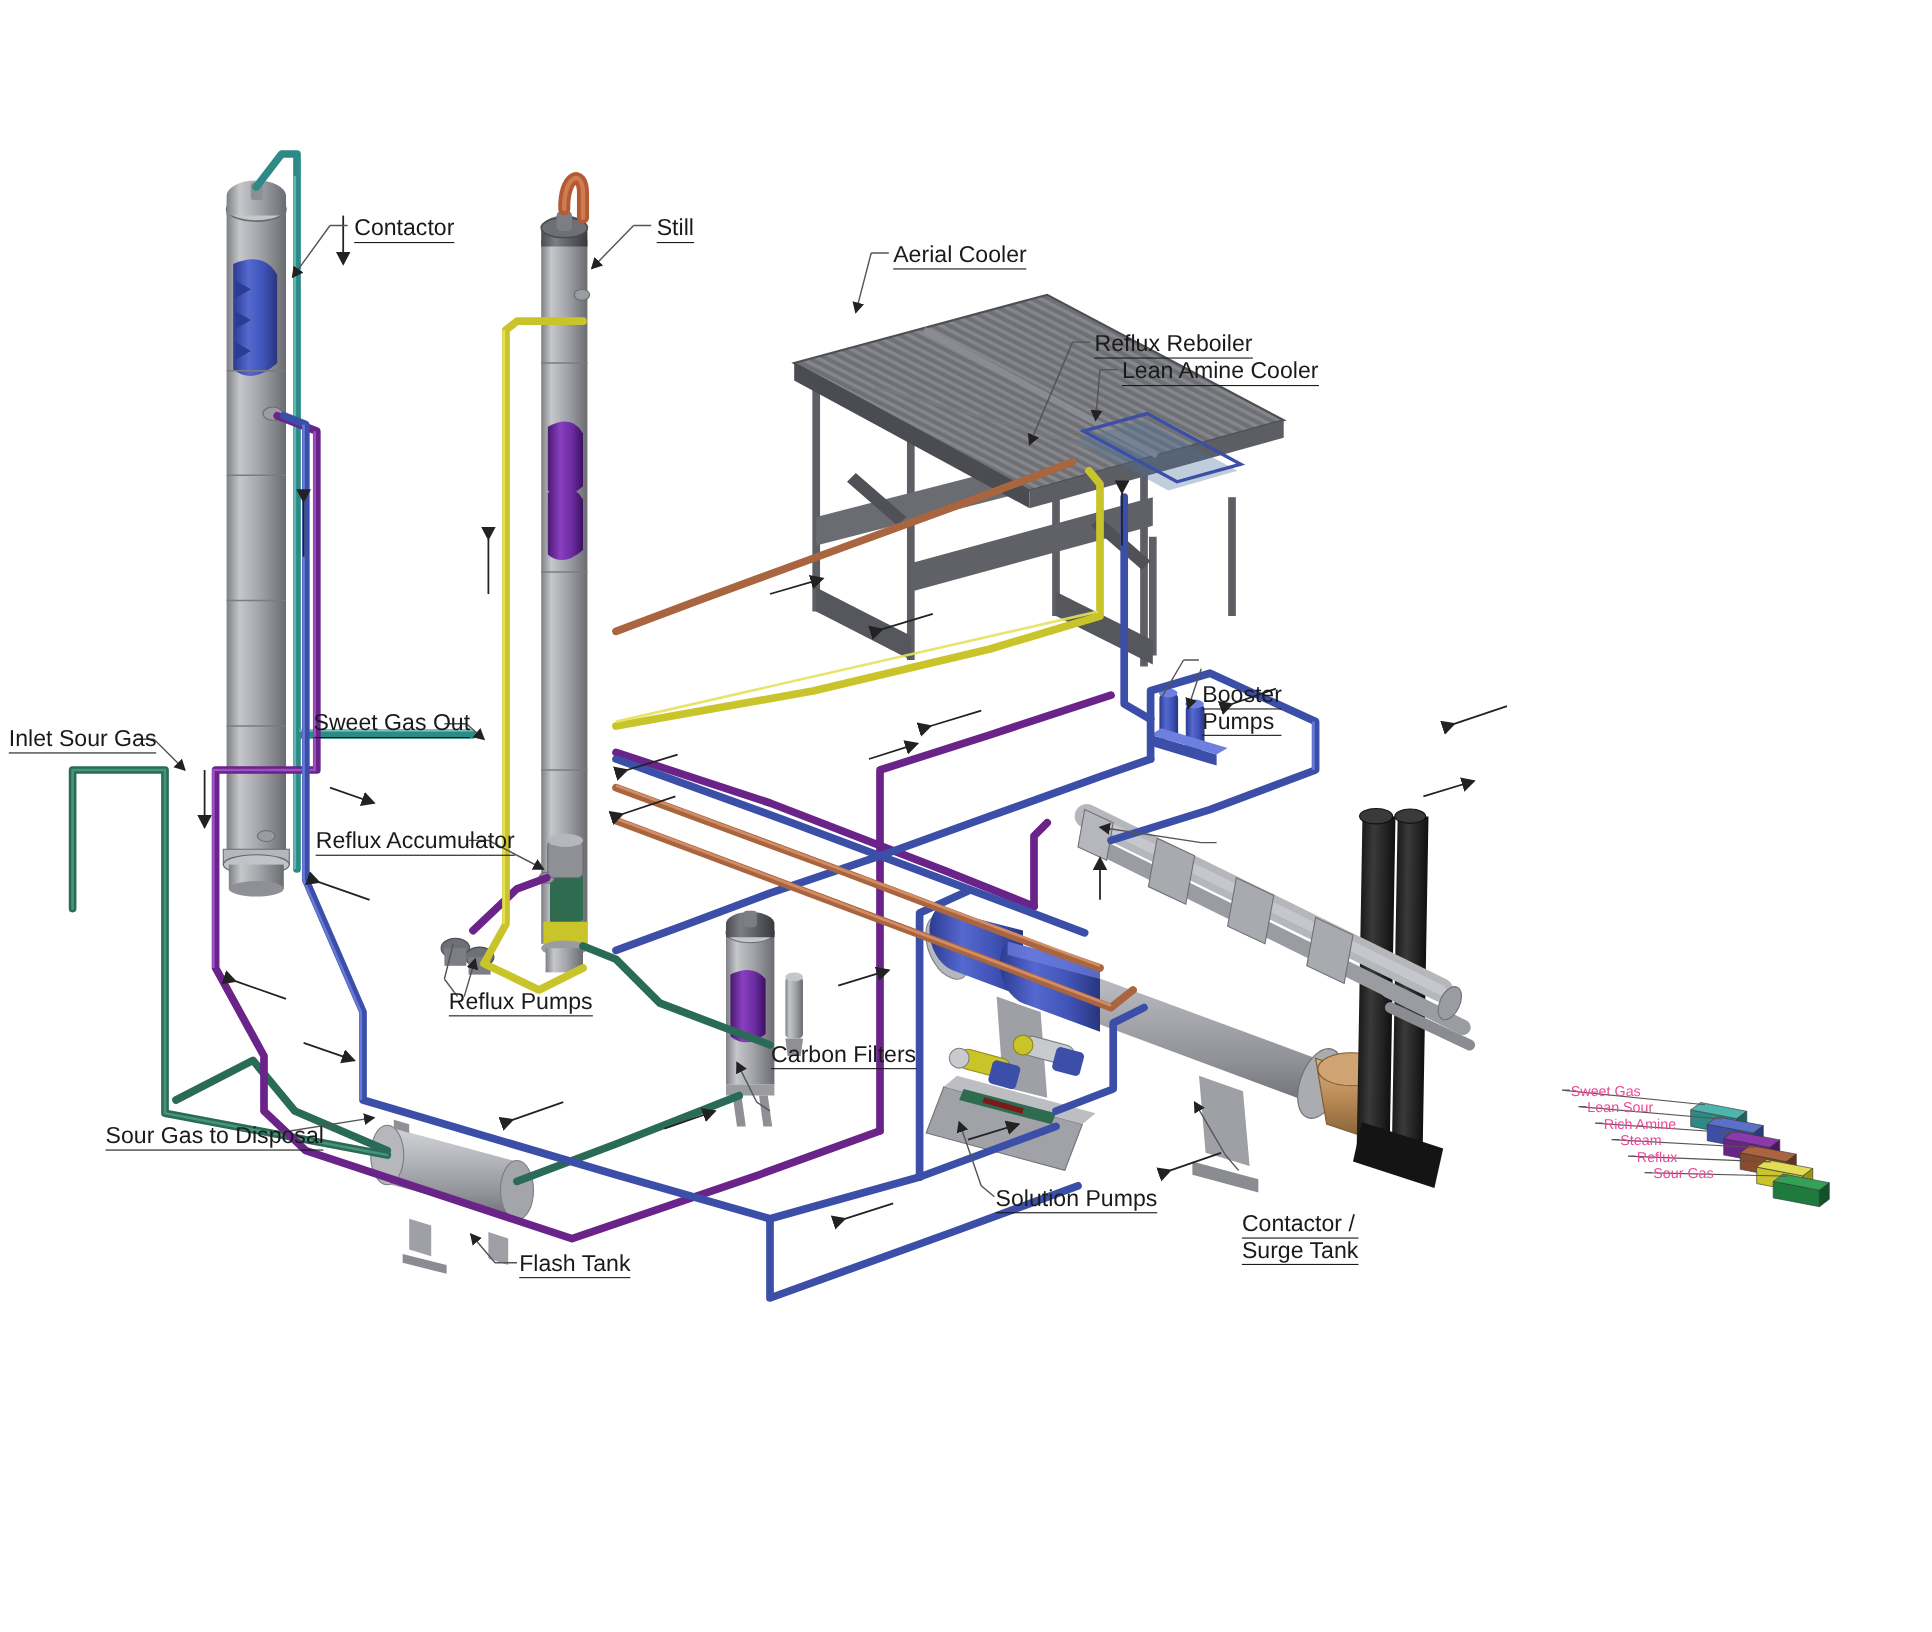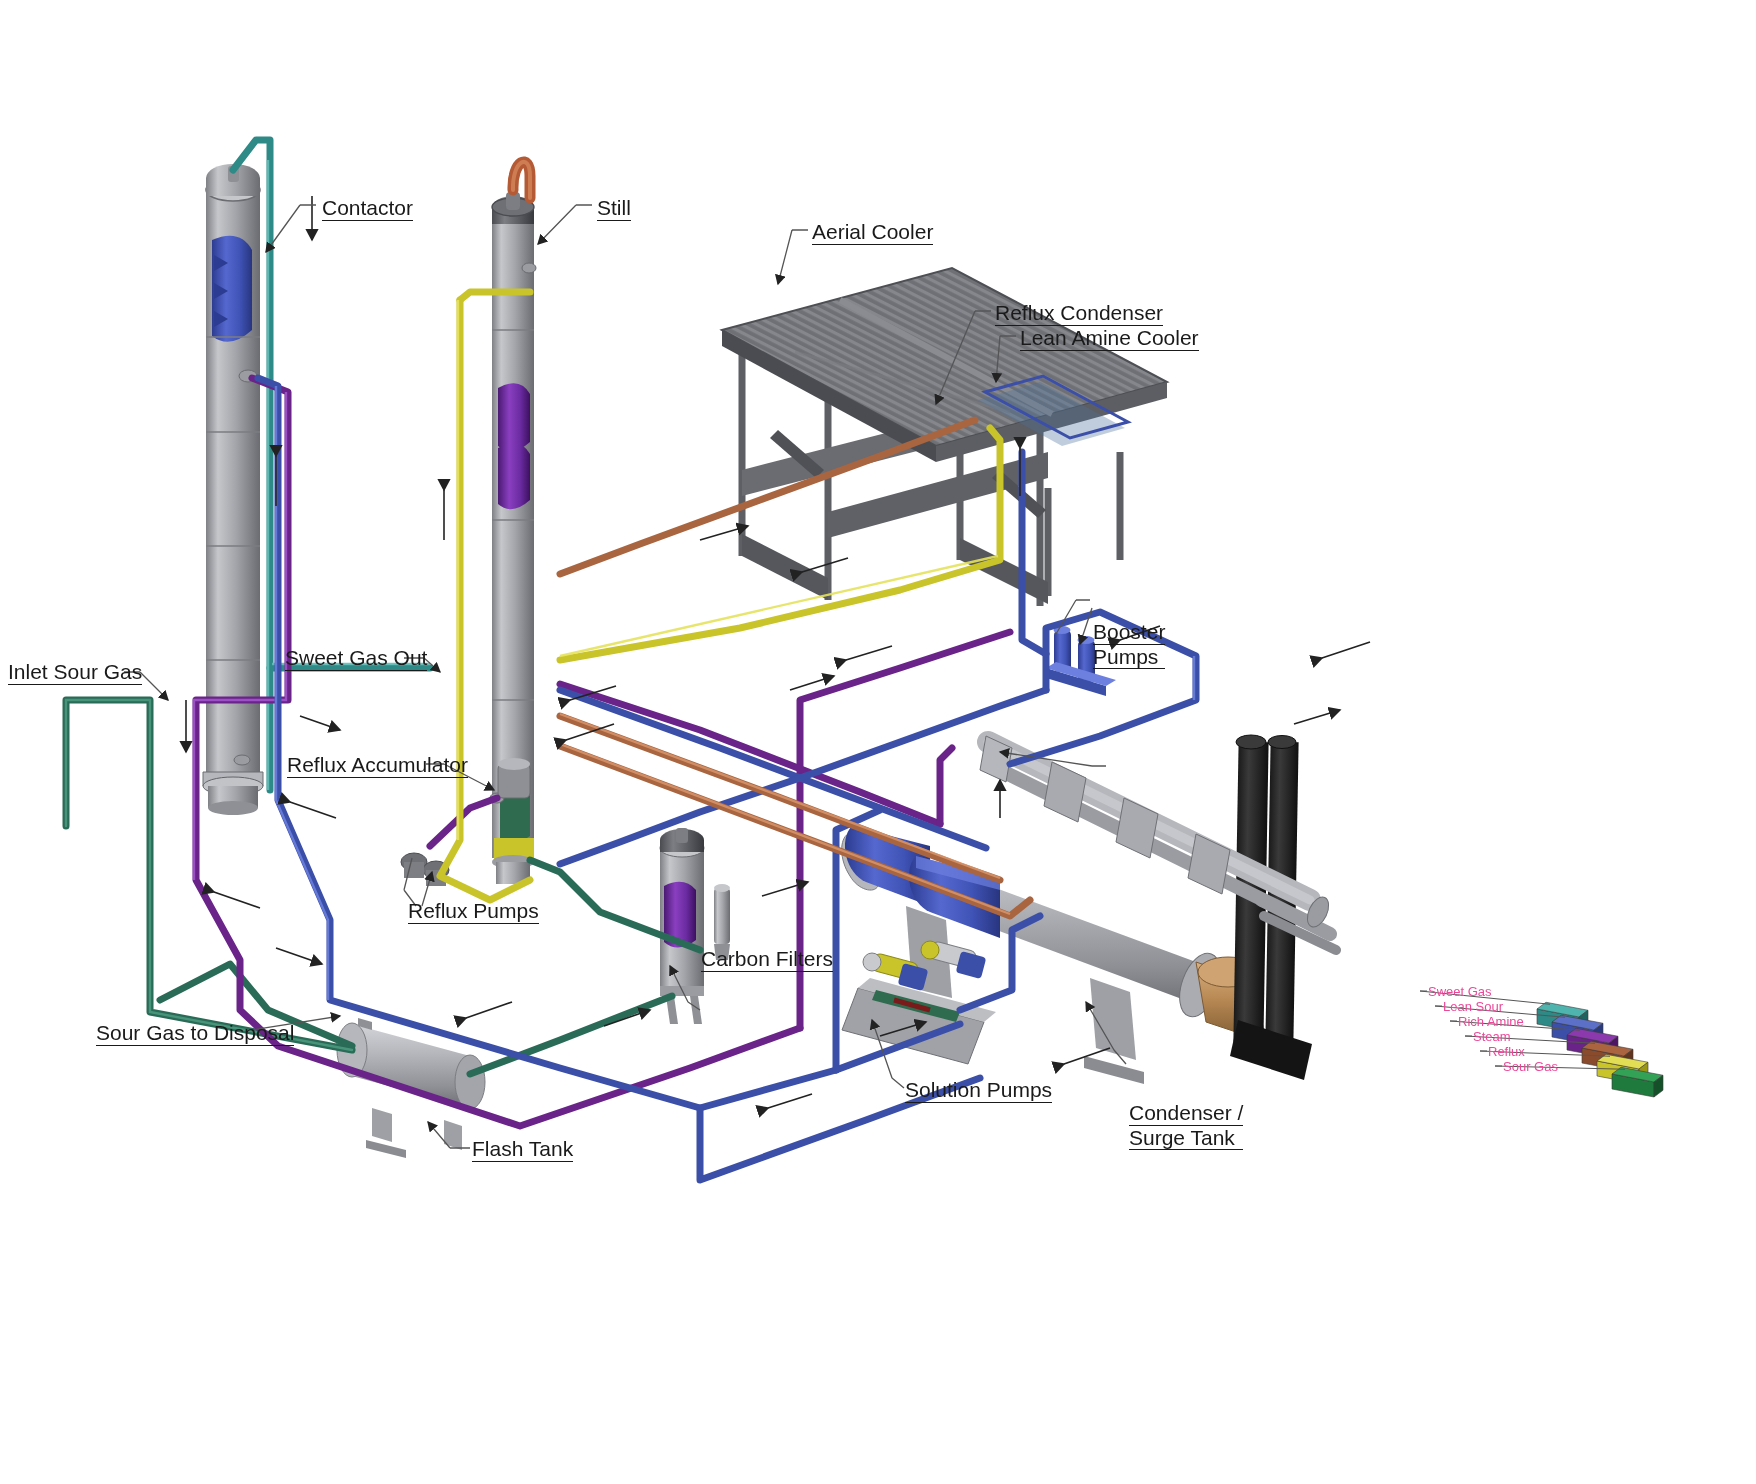--- a/index.html
+++ b/index.html
@@ -403,21 +403,21 @@
         <path d="M1625,1069.25 L1495,1066 L1502,1066"></path>
       </g>
   </svg>
 
   <div class="lbl" style="left:322px;top:196px"><span>Contactor</span></div>
 
   <div class="lbl" style="left:597px;top:196px"><span>Still</span></div>
 
   <div class="lbl" style="left:812px;top:220px"><span>Aerial Cooler</span></div>
 
-  <div class="lbl" style="left:995px;top:301px"><span>Reflux Condenser</span></div>
+  <div class="lbl" style="left:995px;top:301px"><span>Reflux Reboiler</span></div>
 
   <div class="lbl" style="left:1020px;top:326px"><span>Lean Amine Cooler</span></div>
 
   <div class="lbl two" style="left:1093px;top:573px">
     <span>Booster</span><span>Pumps</span></div>
 
 
   <div class="lbl" style="left:8px;top:660px"><span>Inlet Sour Gas</span></div>
 
   <div class="lbl" style="left:285px;top:646px"><span>Sweet Gas Out</span></div>
@@ -426,21 +426,21 @@
 
   <div class="lbl" style="left:408px;top:899px"><span>Reflux Pumps</span></div>
 
   <div class="lbl" style="left:96px;top:1021px"><span>Sour Gas to Disposal</span></div>
 
   <div class="lbl" style="left:701px;top:947px"><span>Carbon Filters</span></div>
 
   <div class="lbl" style="left:905px;top:1078px"><span>Solution Pumps</span></div>
 
   <div class="lbl two" style="left:1129px;top:1054px">
-    <span>Condenser /</span><span>Surge Tank</span></div>
+    <span>Contactor /</span><span>Surge Tank</span></div>
 
   <div class="lbl" style="left:472px;top:1137px"><span>Flash Tank</span></div>
 
   <div class="legend" style="left:1428px;top:985px"><span>Sweet Gas</span></div>
   <div class="legend" style="left:1443px;top:1000px"><span>Lean Sour</span></div>
   <div class="legend" style="left:1458px;top:1015px"><span>Rich Amine</span></div>
   <div class="legend" style="left:1473px;top:1030px"><span>Steam</span></div>
   <div class="legend" style="left:1488px;top:1045px"><span>Reflux</span></div>
   <div class="legend" style="left:1503px;top:1060px"><span>Sour Gas</span></div>
 

